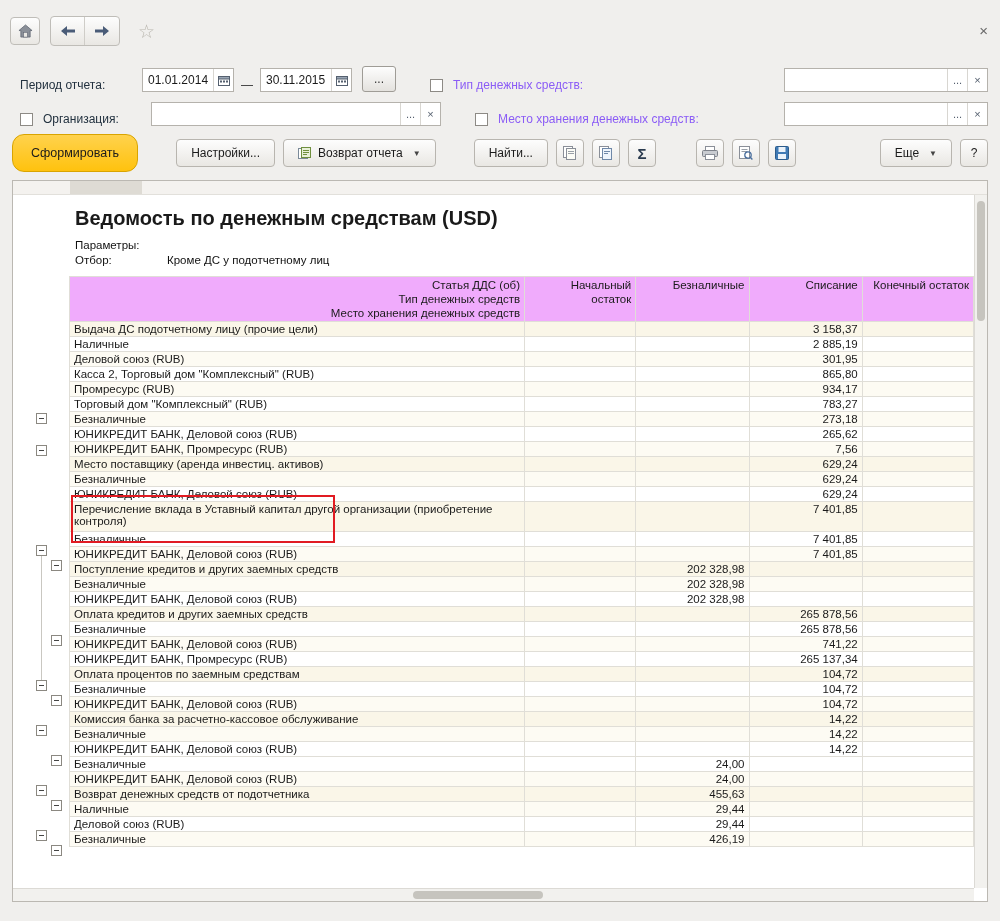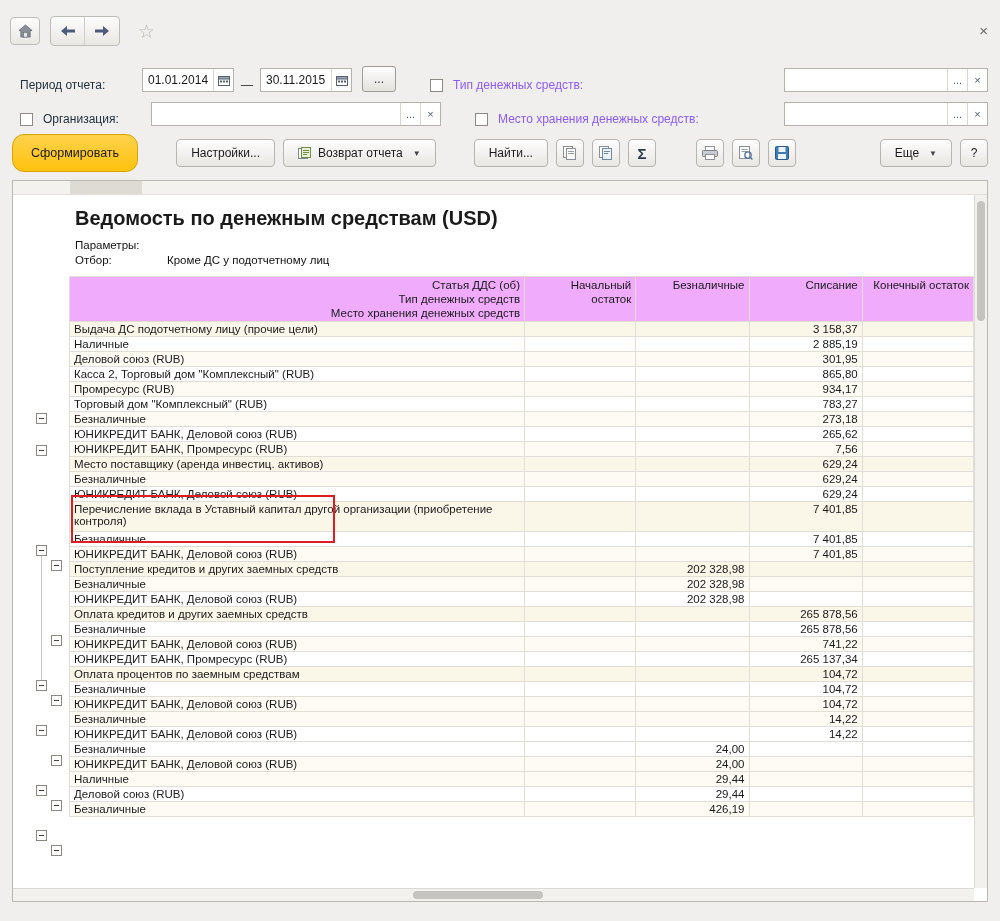--- a/index.html
+++ b/index.html
@@ -679,20 +679,27 @@
               <td class="num shade-b"></td>
             </tr>
             <tr>
               <td class="lvl2 shade-a">ЮНИКРЕДИТ БАНК, Деловой союз (RUB)</td>
               <td class="num shade-a"></td>
               <td class="num shade-a"></td>
               <td class="num shade-a">104,72</td>
               <td class="num shade-a"></td>
             </tr>
             <tr>
+              <td class="lvl0 band">Комиссия банка за расчетно-кассовое обслуживание</td>
+              <td class="num band"></td>
+              <td class="num band"></td>
+              <td class="num band">14,22</td>
+              <td class="num band"></td>
+            </tr>
+            <tr>
               <td class="lvl1 shade-a">Безналичные</td>
               <td class="num shade-a"></td>
               <td class="num shade-a"></td>
               <td class="num shade-a">14,22</td>
               <td class="num shade-a"></td>
             </tr>
             <tr>
               <td class="lvl2 shade-b">ЮНИКРЕДИТ БАНК, Деловой союз (RUB)</td>
               <td class="num shade-b"></td>
               <td class="num shade-b"></td>
@@ -705,20 +712,27 @@
               <td class="num shade-b">24,00</td>
               <td class="num shade-b"></td>
               <td class="num shade-b"></td>
             </tr>
             <tr>
               <td class="lvl2 shade-a">ЮНИКРЕДИТ БАНК, Деловой союз (RUB)</td>
               <td class="num shade-a"></td>
               <td class="num shade-a">24,00</td>
               <td class="num shade-a"></td>
               <td class="num shade-a"></td>
+            </tr>
+            <tr>
+              <td class="lvl0 band">Возврат денежных средств от подотчетника</td>
+              <td class="num band"></td>
+              <td class="num band">455,63</td>
+              <td class="num band"></td>
+              <td class="num band"></td>
             </tr>
             <tr>
               <td class="lvl1 shade-a">Наличные</td>
               <td class="num shade-a"></td>
               <td class="num shade-a">29,44</td>
               <td class="num shade-a"></td>
               <td class="num shade-a"></td>
             </tr>
             <tr>
               <td class="lvl2 shade-b">Деловой союз (RUB)</td>

